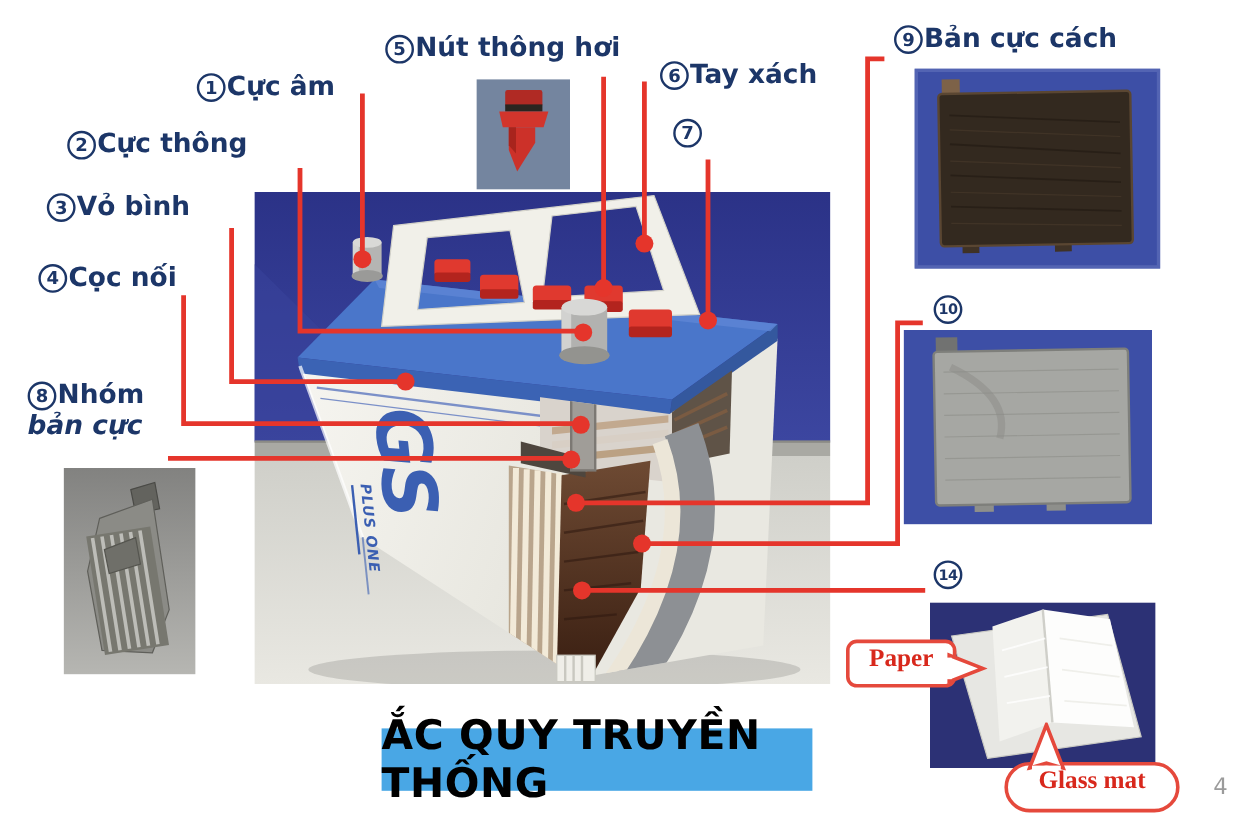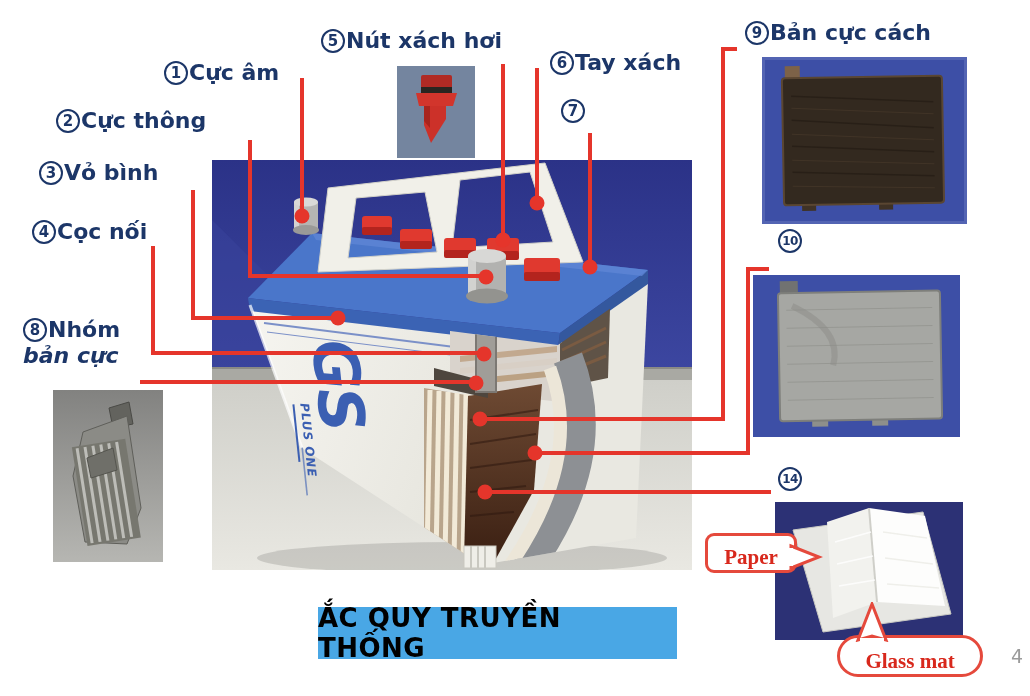--- a/index.html
+++ b/index.html
@@ -8,25 +8,25 @@
   .photo{position:absolute;z-index:1;display:block;}
   #overlay{position:absolute;left:0;top:0;z-index:4;pointer-events:none;}
   .lbl{position:absolute;z-index:5;display:flex;align-items:flex-start;white-space:nowrap;
        color:#1c3668;font-weight:bold;font-size:22px;line-height:26px;}
   .num{flex:none;width:24px;height:24px;box-sizing:border-box;border:2.5px solid #1c3668;
        border-radius:50%;display:flex;align-items:center;justify-content:center;
        font-size:15px;line-height:1;margin:1px 1px 0 0;}
   .num.two{font-size:12px;letter-spacing:-0.5px;}
   .lbl .second{font-size:22px;font-style:italic;}
   .title-box{position:absolute;left:318px;top:607px;width:359px;height:52px;z-index:5;
-       background:#49a7e5;color:#000;font-weight:bold;font-size:26px;
+       background:#49a7e5;color:#000;font-weight:bold;font-size:34px;
        display:flex;align-items:center;justify-content:flex-start;letter-spacing:0.5px;}
   .callout{position:absolute;z-index:6;background:#fff;border:3px solid #e5493c;border-radius:9px;
        color:#d8281c;font-family:"Liberation Serif","DejaVu Serif",serif;font-weight:bold;
-       font-size:21px;display:flex;align-items:flex-end;justify-content:center;}
+       font-size:21px;display:flex;align-items:flex-start;justify-content:center;}
   .arrow-svg{position:absolute;z-index:7;}
   #page-num{position:absolute;left:1011px;top:645px;z-index:5;color:#9b9b9b;font-size:19px;}
 </style>
 </head>
 <body>
 
 <div id="stage">
 
   <svg class="photo" style="left:212px;top:160px;" width="480" height="410" viewBox="0 0 480 410">
     <defs>
@@ -296,41 +296,41 @@
   <div class="lbl" style="left:39px;top:160px;">
     <span class="num">3</span>
     <span>Vỏ bình</span>
   </div>
   <div class="lbl" style="left:32px;top:219px;">
     <span class="num">4</span>
     <span>Cọc nối</span>
   </div>
   <div class="lbl" style="left:321px;top:28px;">
     <span class="num">5</span>
-    <span>Nút xách hơi</span>
+    <span>Nút thông hơi</span>
   </div>
   <div class="lbl" style="left:550px;top:50px;">
     <span class="num">6</span>
     <span>Tay xách</span>
   </div>
   <div class="lbl" style="left:561px;top:98px;">
     <span class="num">7</span>
   </div>
   <div class="lbl" style="left:23px;top:317px;display:block;">
     <div style="display:flex;">
       <span class="num">8</span>
       <span>Nhóm</span>
     </div>
     <div class="second">bản cực</div>
   </div>
   <div class="lbl" style="left:745px;top:20px;">
     <span class="num">9</span>
     <span>Bản cực cách</span>
   </div>
-  <div class="lbl" style="left:778px;top:228px;">
+  <div class="lbl" style="left:778px;top:245px;">
     <span class="num two">10</span>
   </div>
   <div class="lbl" style="left:778px;top:466px;">
     <span class="num two">14</span>
   </div>
 
   <div class="callout" style="left:705px;top:533px;width:86px;height:34px;">
     <span>Paper</span>
   </div>
   <svg class="arrow-svg" style="left:789px;top:541px;" width="34" height="32" viewBox="0 0 34 32">

